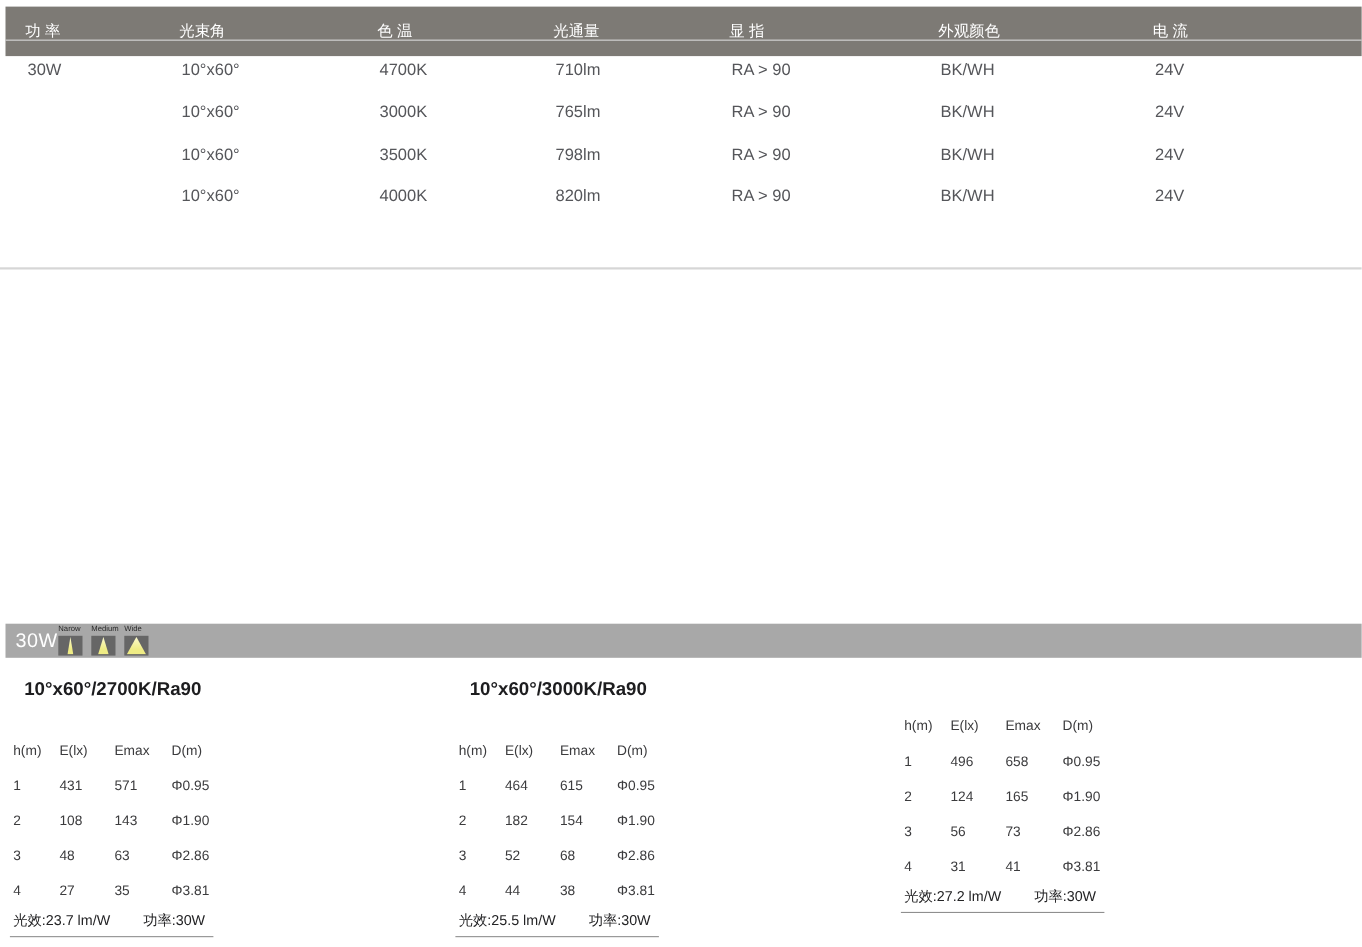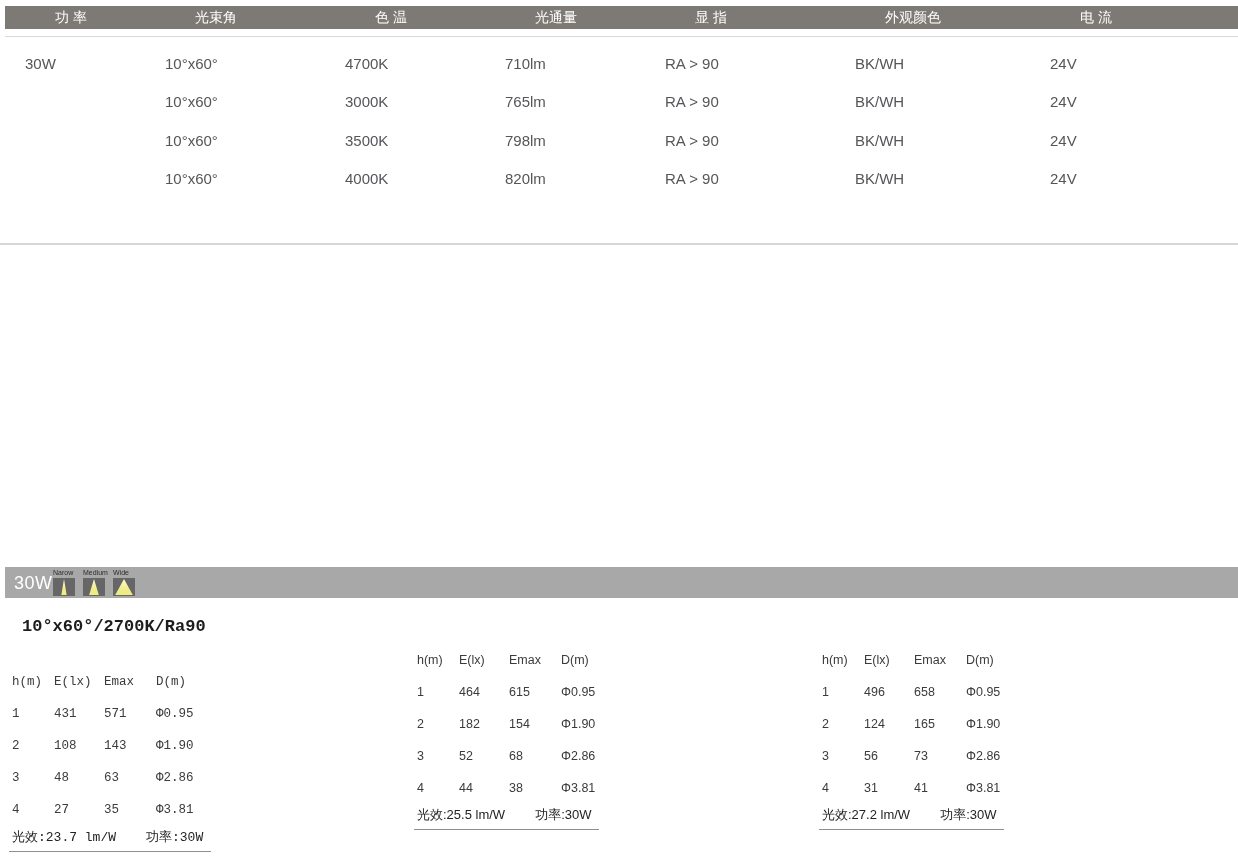--- a/index.html
+++ b/index.html
@@ -3,24 +3,24 @@
 <meta charset="utf-8">
 <style>
   html,body{margin:0;padding:0;}
   body{
     width:1238px;height:861px;position:relative;background:#ffffff;
     font-family:"Liberation Sans","DejaVu Sans",sans-serif;
     overflow:hidden;
   }
   
   .spec-header{
-    position:absolute;left:5px;right:0;top:6px;height:23px;
+    position:absolute;left:5px;right:0;top:6px;height:45px;
     background:var(--header-bar,#7d7a75);
     display:grid;grid-template-columns:140px 180px 160px 160px 190px 195px 1fr;
-    align-items:center;color:var(--header-text,#ffffff);font-size:14px;padding-left:32px;
+    align-items:center;color:var(--header-text,#ffffff);font-size:14px;
   }
   .spec-hcell{padding-left:18px;white-space:nowrap;}
   .spec-header-edge{
     position:absolute;left:5px;right:0;top:36px;height:1px;
     background:#d9d9d9;
   }
   .spec-rows{
     position:absolute;left:5px;right:0;top:44px;
     display:grid;grid-template-columns:140px 180px 160px 160px 190px 195px 1fr;
     grid-auto-rows:38.5px;align-items:center;
@@ -53,21 +53,21 @@
   .beam-tri{
     position:absolute;left:0;right:0;top:1px;bottom:1px;
     background:linear-gradient(to bottom,#fcfad0 0%,var(--beam-yellow,#efec85) 70%);
   }
   .narrow-beam-icon .beam-tri{clip-path:polygon(50% 0%,38% 100%,62% 100%);}
   .medium-beam-icon .beam-tri{clip-path:polygon(50% 0%,28% 100%,72% 100%);}
   .wide-beam-icon .beam-tri{clip-path:polygon(50% 0%,10% 100%,90% 100%);}
   
   .pt-zone{position:absolute;left:0;right:0;top:616px;height:245px;}
   .pt{position:absolute;top:0;width:220px;}
-  .pt:nth-child(1){left:8px;font-family:Liberation Mono, monospace;}
+  .pt:nth-child(1){left:8px;}
   .pt:nth-child(2){left:413px;}
   .pt:nth-child(3){left:818px;}
   .pt-title{
     padding-left:14px;font-size:17px;font-weight:bold;line-height:22px;
     color:var(--title-text,#1d1d1f);white-space:nowrap;
   }
   .pt-grid{
     margin-top:28px;padding-left:4px;
     display:grid;grid-template-columns:42px 50px 52px 1fr;
     grid-auto-rows:32px;align-items:center;
@@ -169,21 +169,21 @@
         <div class="pt-cell">63</div>
         <div class="pt-cell">Φ2.86</div>
         <div class="pt-cell">4</div>
         <div class="pt-cell">27</div>
         <div class="pt-cell">35</div>
         <div class="pt-cell">Φ3.81</div>
       </div><div class="pt-footer">
         <span>光效:23.7 lm/W</span>
         <span>功率:30W</span>
       </div></div>
-    <div class="pt"><div class="pt-grid">
+    <div class="pt"><div class="pt-title">10°x60°/3000K/Ra90</div><div class="pt-grid">
         <div class="pt-hcell">h(m)</div>
         <div class="pt-hcell">E(lx)</div>
         <div class="pt-hcell">Emax</div>
         <div class="pt-hcell">D(m)</div>
         <div class="pt-cell">1</div>
         <div class="pt-cell">464</div>
         <div class="pt-cell">615</div>
         <div class="pt-cell">Φ0.95</div>
         <div class="pt-cell">2</div>
         <div class="pt-cell">182</div>

